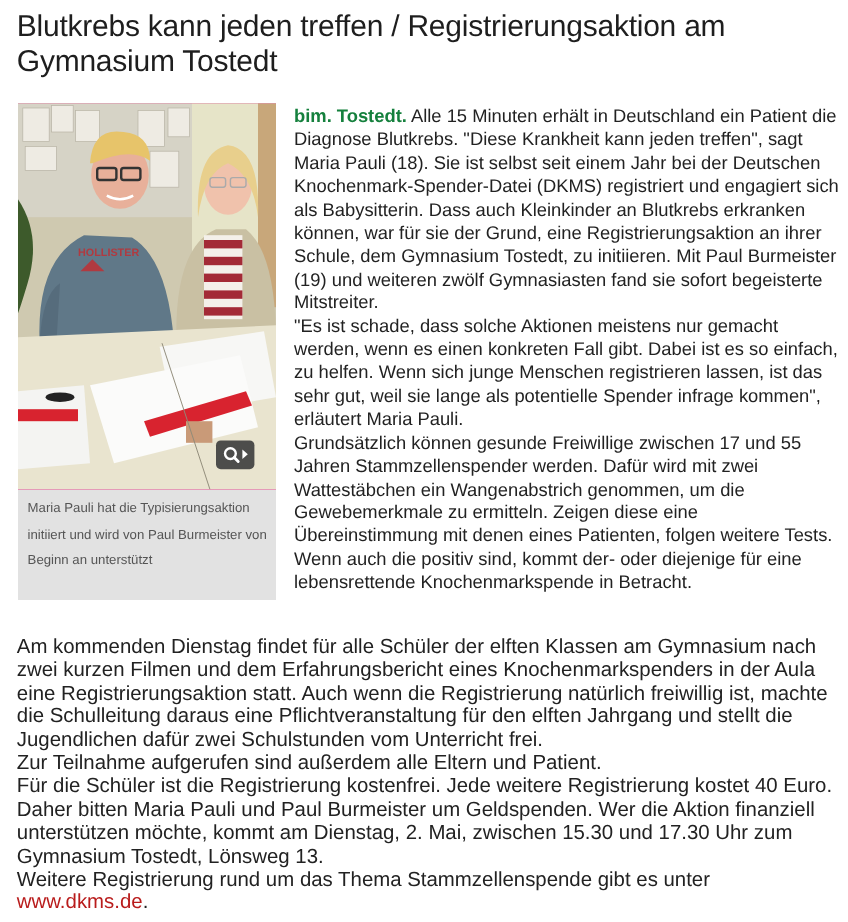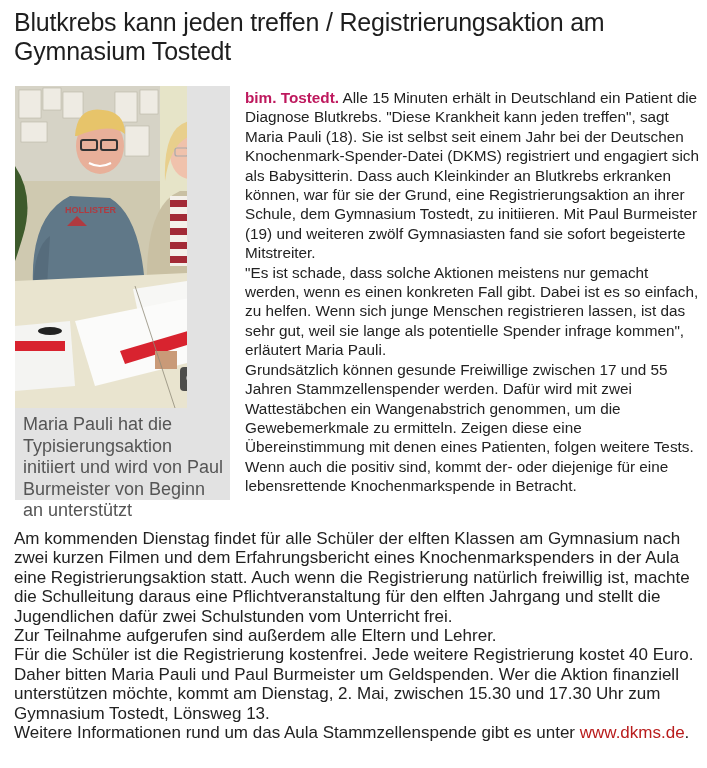--- a/index.html
+++ b/index.html
@@ -10,38 +10,38 @@
   .headline {
     position: absolute; left: 14px; top: 8px; width: 685px;
     font-size: 25px; line-height: 29px; font-weight: normal; color: #1e1e1e;
     margin: 0; letter-spacing: -0.2px;
   }
   .figure {
     position: absolute; left: 15px; top: 86px; width: 215px; height: 414px;
     background: #e2e2e2;
   }
   .photo {
-    position: absolute; left: 0; top: 0; width: 172px; height: 322px;
+    position: absolute; left: 0; top: 0; width: 215px; height: 322px;
     overflow: hidden; background: #ec4899;
   }
   .photo svg { display: block; }
   .zoom-btn {
     position: absolute; left: 165px; top: 281px; width: 32px; height: 24px;
     background: rgba(60,60,60,0.9); border-radius: 4px; cursor: pointer;
   }
   .caption {
     position: absolute; left: 8px; top: 328px; width: 205px;
-    font-size: 18px; line-height: 21.5px; color: #555555;
+    font-size: 11px; line-height: 21.5px; color: #555555;
   }
   .lead {
     position: absolute; left: 245px; top: 88px; width: 460px;
     font-size: 15.3px; line-height: 19.4px; color: #222222;
   }
   .lead p, .full p { margin: 0; }
-  .lead b { color: #be185d; }
+  .lead b { color: #15803d; }
   .full {
     position: absolute; left: 14px; top: 529px; width: 690px;
     font-size: 17px; line-height: 19.4px; color: #222222;
   }
   .link { color: #b91c1c; text-decoration: none; cursor: pointer; }
 </style>
 </head>
 <body>
 
 <h1 class="headline">Blutkrebs kann jeden treffen / Registrierungsaktion am Gymnasium Tostedt</h1>
@@ -115,16 +115,16 @@
 </div>
 
 <div class="lead">
   <p><b>bim. Tostedt.</b> <span>Alle 15 Minuten erhält in Deutschland ein Patient die Diagnose Blutkrebs. "Diese Krankheit kann jeden treffen", sagt Maria Pauli (18). Sie ist selbst seit einem Jahr bei der Deutschen Knochenmark-Spender-Datei (DKMS) registriert und engagiert sich als Babysitterin. Dass auch Kleinkinder an Blutkrebs erkranken können, war für sie der Grund, eine Registrierungsaktion an ihrer Schule, dem Gymnasium Tostedt, zu initiieren. Mit Paul Burmeister (19) und weiteren zwölf Gymnasiasten fand sie sofort begeisterte Mitstreiter.</span></p>
   <p>"Es ist schade, dass solche Aktionen meistens nur gemacht werden, wenn es einen konkreten Fall gibt. Dabei ist es so einfach, zu helfen. Wenn sich junge Menschen registrieren lassen, ist das sehr gut, weil sie lange als potentielle Spender infrage kommen", erläutert Maria Pauli.</p>
   <p>Grundsätzlich können gesunde Freiwillige zwischen 17 und 55 Jahren Stammzellenspender werden. Dafür wird mit zwei Wattestäbchen ein Wangenabstrich genommen, um die Gewebemerkmale zu ermitteln. Zeigen diese eine Übereinstimmung mit denen eines Patienten, folgen weitere Tests. Wenn auch die positiv sind, kommt der- oder diejenige für eine lebensrettende Knochenmarkspende in Betracht.</p>
 </div>
 
 <div class="full">
   <p>Am kommenden Dienstag findet für alle Schüler der elften Klassen am Gymnasium nach zwei kurzen Filmen und dem Erfahrungsbericht eines Knochenmarkspenders in der Aula eine Registrierungsaktion statt. Auch wenn die Registrierung natürlich freiwillig ist, machte die Schulleitung daraus eine Pflichtveranstaltung für den elften Jahrgang und stellt die Jugendlichen dafür zwei Schulstunden vom Unterricht frei.</p>
-  <p>Zur Teilnahme aufgerufen sind außerdem alle Eltern und Lehrer.</p>
+  <p>Zur Teilnahme aufgerufen sind außerdem alle Eltern und Patient.</p>
   <p>Für die Schüler ist die Registrierung kostenfrei. Jede weitere Registrierung kostet 40 Euro. Daher bitten Maria Pauli und Paul Burmeister um Geldspenden. Wer die Aktion finanziell unterstützen möchte, kommt am Dienstag, 2. Mai, zwischen 15.30 und 17.30 Uhr zum Gymnasium Tostedt, Lönsweg 13.</p>
-  <p><span>Weitere Informationen rund um das Aula Stammzellenspende gibt es unter </span><a class="link">www.dkms.de</a><span>.</span></p>
+  <p><span>Weitere Registrierung rund um das Thema Stammzellenspende gibt es unter </span><a class="link">www.dkms.de</a><span>.</span></p>
 </div>
 
 </body></html>

